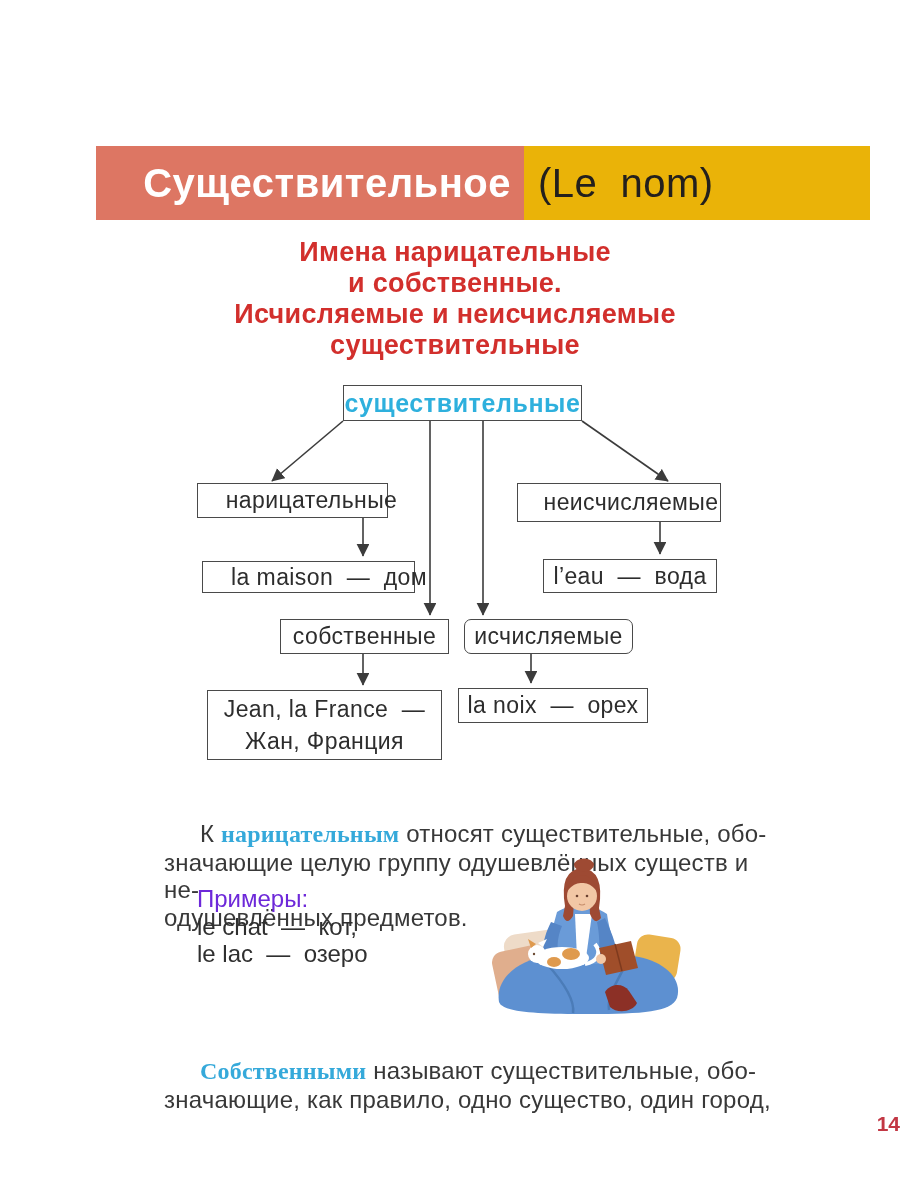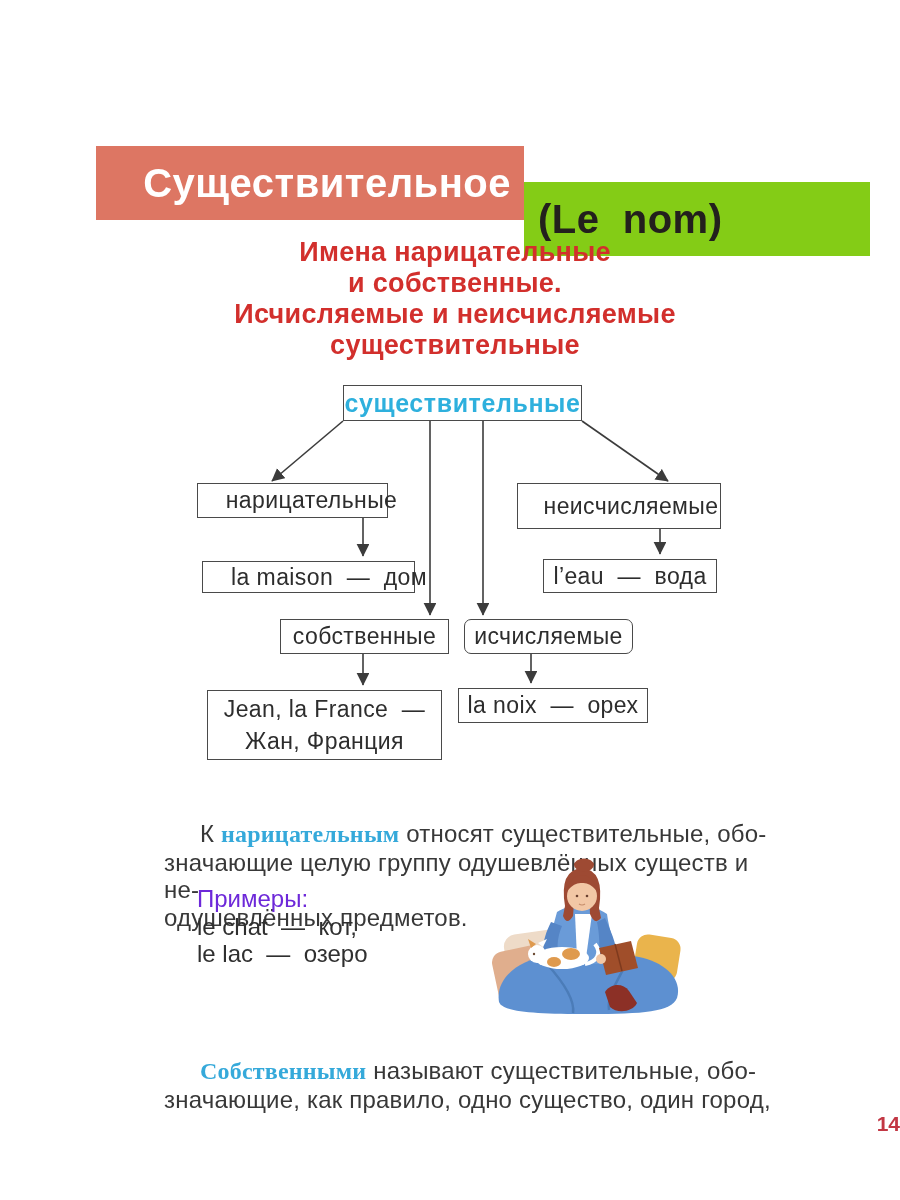--- a/index.html
+++ b/index.html
@@ -12,23 +12,23 @@
 
   
   .banner{position:absolute;left:64px;top:146px;width:774px;height:74px;display:flex;padding-left:32px;}
   .banner-red{
     width:428px;height:100%;background:#dd7663;color:#ffffff;
     display:flex;align-items:center;justify-content:flex-end;
     font-weight:bold;font-size:40px;letter-spacing:.5px;padding-right:13px;box-sizing:border-box;
     white-space:pre;
   }
   .banner-pink{
-    flex:1;height:100%;background:#84cc16;color:#23201d;
-    display:flex;align-items:center;font-weight:bold;font-size:40px;
-    padding-left:14px;box-sizing:border-box;white-space:pre;letter-spacing:.5px;margin-top:36px;
+    flex:1;height:100%;background:#eab308;color:#23201d;
+    display:flex;align-items:center;font-weight:normal;font-size:40px;
+    padding-left:14px;box-sizing:border-box;white-space:pre;letter-spacing:.5px;
   }
 
   
   .heading{
     position:absolute;left:60px;top:237px;width:790px;
     text-align:center;color:#d22f2c;font-weight:bold;font-size:27px;line-height:31px;
     white-space:pre-line;letter-spacing:.3px;
   }
 
   
@@ -92,21 +92,21 @@
         <line x1="343" y1="46" x2="343" y2="240" marker-end="url(#ah)"></line>
         <line x1="223" y1="143" x2="223" y2="181" marker-end="url(#ah)"></line>
         <line x1="520" y1="143" x2="520" y2="179" marker-end="url(#ah)"></line>
         <line x1="223" y1="279" x2="223" y2="310" marker-end="url(#ah)"></line>
         <line x1="391" y1="279" x2="391" y2="308" marker-end="url(#ah)"></line>
       </g>
     </svg>
 
     <div class="dbox dbox-root" style="left:203px;top:10px;width:239px;height:36px;">существительные</div>
     <div class="dbox" style="left:57px;top:108px;width:191px;height:35px;padding-left:38px;">нарицательные</div>
-    <div class="dbox" style="left:377px;top:108px;width:204px;height:46px;padding-left:24px;">неисчисляемые</div>
+    <div class="dbox" style="left:377px;top:108px;width:204px;height:39px;padding-left:24px;">неисчисляемые</div>
     <div class="dbox" style="left:62px;top:186px;width:213px;height:32px;padding-left:41px;">la maison  —  дом</div>
     <div class="dbox" style="left:140px;top:244px;width:169px;height:35px;">собственные</div>
     <div class="dbox" style="left:403px;top:184px;width:174px;height:34px;">l’eau  —  вода</div>
     <div class="dbox" style="left:324px;top:244px;width:169px;height:35px;border-radius:7px;">исчисляемые</div>
     <div class="dbox" style="left:67px;top:315px;width:235px;height:70px;">
       <span class="line">Jean, la France  —</span>
       <span class="line">Жан, Франция</span>
     </div>
     <div class="dbox" style="left:318px;top:313px;width:190px;height:35px;">la noix  —  орех</div>
   </div>

